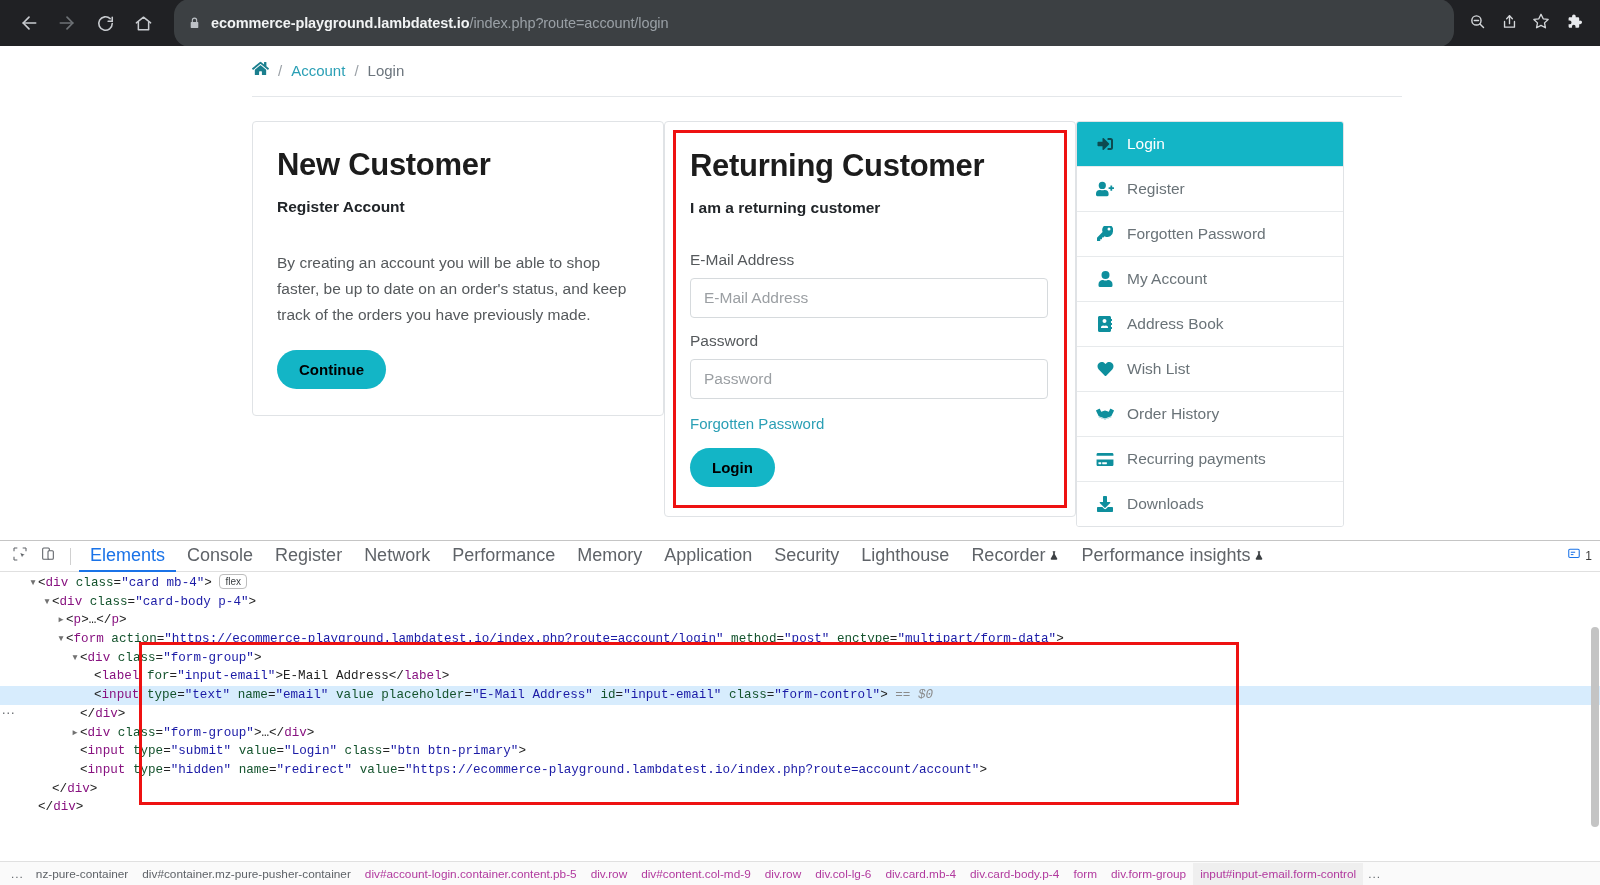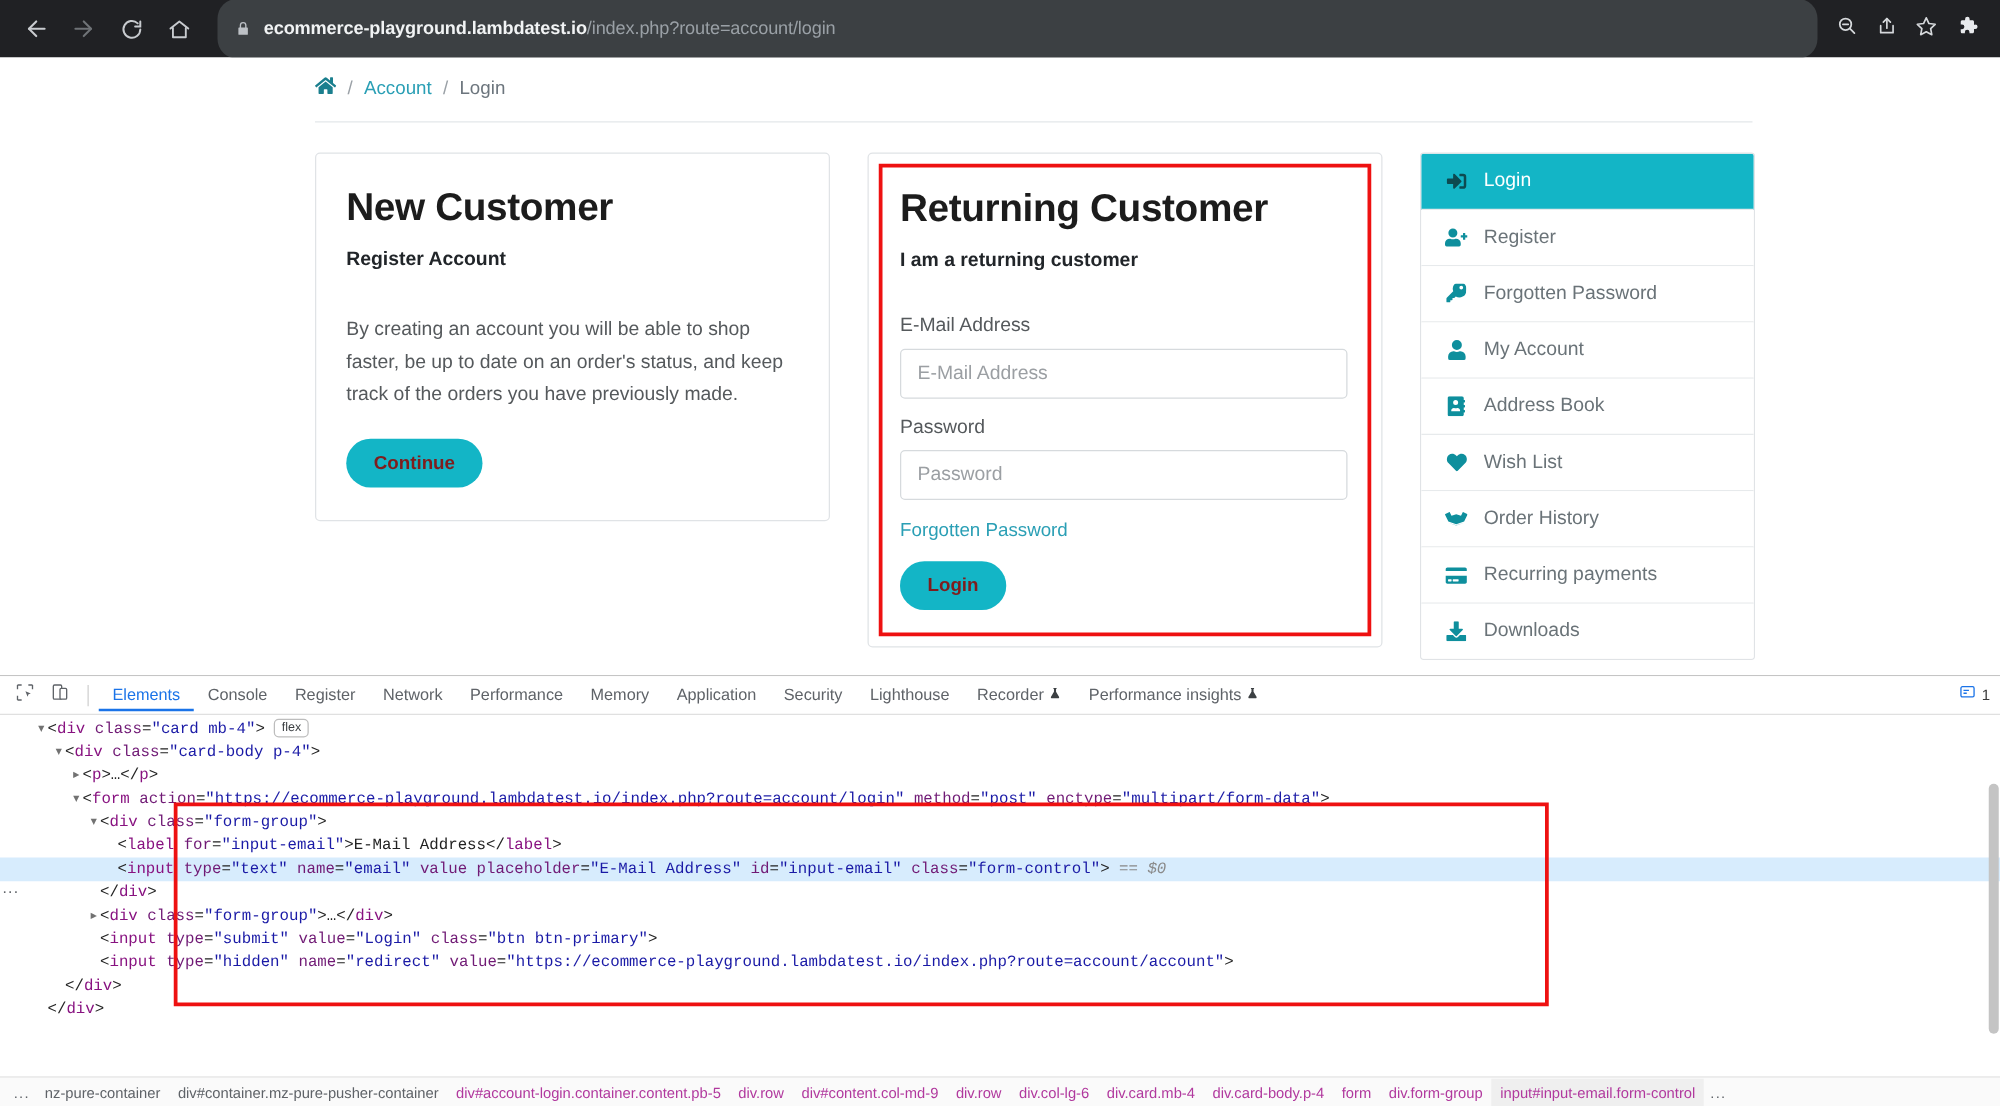--- a/index.html
+++ b/index.html
@@ -73,21 +73,20 @@
   .bc-current { color: #6c757d; }
   .bc-rule {
     margin: 16px 198px 0 252px;
     border-top: 1px solid #e4e7ea;
   }
 
   .content-row {
     display: flex;
     align-items: flex-start;
     padding: 24px 0 0 252px;
-    gap: 30px;
   }
 
   .card {
     background: #fff;
     border: 1px solid #e0e3e6;
     border-radius: 4px;
   }
   .card-new { width: 412px; min-height: 268px; }
   .card-body { padding: 26px 24px 26px 24px; }
   .card-ret { width: 412px; }
@@ -112,21 +111,21 @@
     margin-bottom: 34px;
   }
   .desc {
     font-size: 15.5px;
     color: #55595c;
     line-height: 1.68;
     margin-bottom: 22px;
   }
   .btn-primary {
     background: #13b5c6;
-    color: #7f1d1d;
+    color: #000000;
     border: none;
     border-radius: 24px;
     font-size: 15px;
     font-weight: 700;
     padding: 11px 22px;
     cursor: pointer;
     font-family: "Liberation Sans", sans-serif;
   }
 
   .form-label {
@@ -210,21 +209,21 @@
   }
   .dt-tool-btn {
     width: 28px; height: 26px;
     display: flex; align-items: center; justify-content: center;
     cursor: pointer;
   }
   .dt-divider {
     width: 1px; height: 17px; background: #d0d0d0; margin: 0 8px;
   }
   .dt-tab {
-    font-size: 13px;
+    font-size: 18px;
     color: #5f6368;
     padding: 5px 11px 6px 11px;
     cursor: pointer;
     white-space: nowrap;
     display: flex; align-items: center; gap: 4px;
   }
   .dt-tab.active {
     color: #1a73e8;
     border-bottom: 2px solid #1a73e8;
     padding-bottom: 4px;
@@ -244,21 +243,21 @@
     font-size: 12.6px;
     line-height: 18.7px;
     color: #222;
     padding-top: 2px;
     background: #fff;
   }
   .dl { white-space: pre; height: 18.7px; position: relative; }
   .dl.sel { background: #d7ecfd; }
   .tw { color: #727272; display: inline-block; width: 10px; text-align: center; }
   .tag { color: #881280; }
-  .attr { color: #701a75; }
+  .attr { color: #14532d; }
   .val { color: #1a1aa6; }
   .txt { color: #222; }
   .punc { color: #222; }
   .flexbadge {
     display: inline-block;
     border: 1px solid #bdbdbd;
     border-radius: 4px;
     font-size: 10px;
     font-family: "Liberation Sans", sans-serif;
     padding: 0px 5px;

